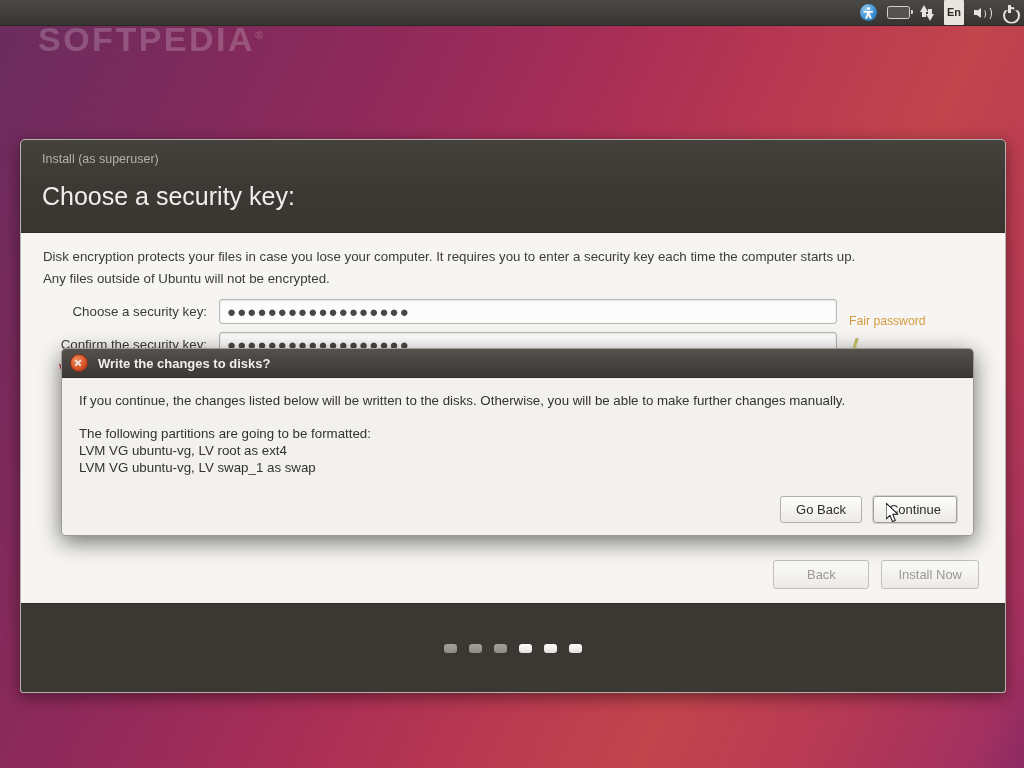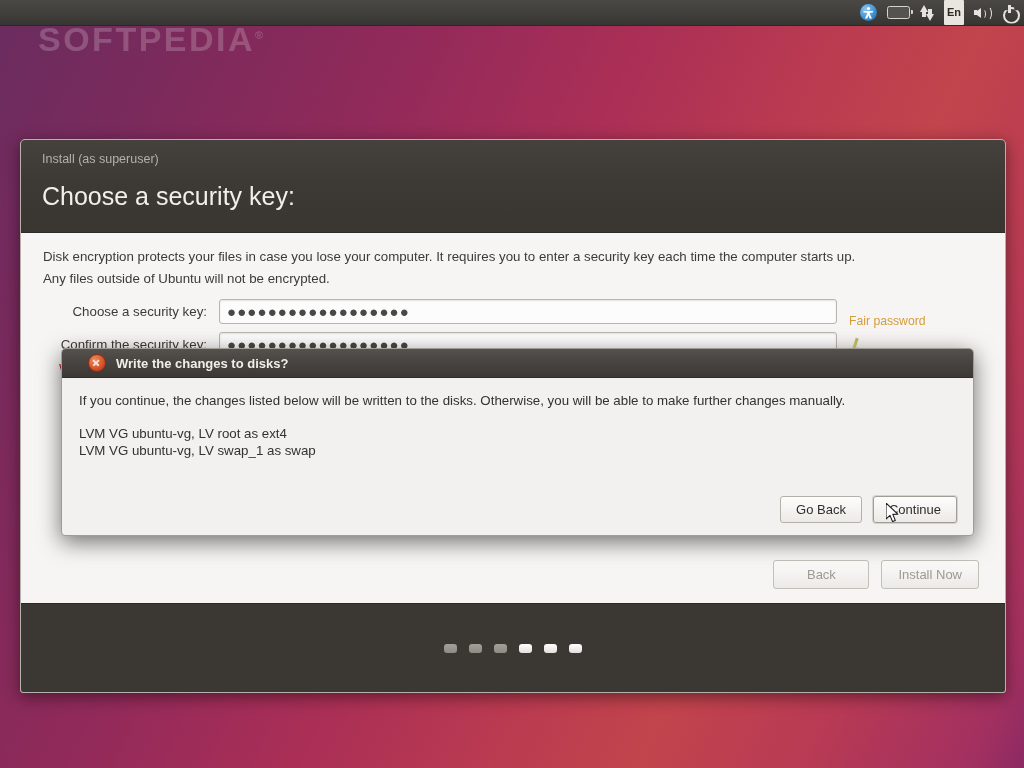--- a/index.html
+++ b/index.html
@@ -359,21 +359,21 @@
     border-radius: 5px 5px 4px 4px;
     box-shadow: 0 6px 22px rgba(0,0,0,0.55);
     z-index: 30;
     overflow: hidden;
   }
   #dialog-titlebar {
     height: 28px;
     background: linear-gradient(180deg, #55524d 0%, #464340 50%, #3c3935 100%);
     display: flex;
     align-items: center;
-    padding-left: 26px;
+    padding-left: 8px;
     border-bottom: 1px solid #2f2d29;
   }
   #dialog-close {
     width: 16px; height: 16px;
     border-radius: 50%;
     background: radial-gradient(circle at 35% 30%, #f08b5a 0%, #d9562b 55%, #a8381a 100%);
     border: 1px solid #8e2f16;
     position: relative;
     flex: none;
   }
@@ -546,20 +546,21 @@
   <div id="dialog">
 
     <div id="dialog-titlebar">
       <div id="dialog-close"></div>
       <div id="dialog-title">Write the changes to disks?</div>
     </div>
 
     <div id="dialog-body">
       <div class="dlg-line">If you continue, the changes listed below will be written to the disks. Otherwise, you will be able to make further changes manually.</div>
       <div class="dlg-gap"></div>
+      <div class="dlg-line">The following partitions are going to be formatted:</div>
       <div class="dlg-line">LVM VG ubuntu-vg, LV root as ext4</div>
       <div class="dlg-line">LVM VG ubuntu-vg, LV swap_1 as swap</div>
 
       <div id="dialog-buttons">
         <div class="dlgbtn">Go Back</div>
         <div class="dlgbtn focused">Continue</div>
       </div>
     </div>
 
   </div>

